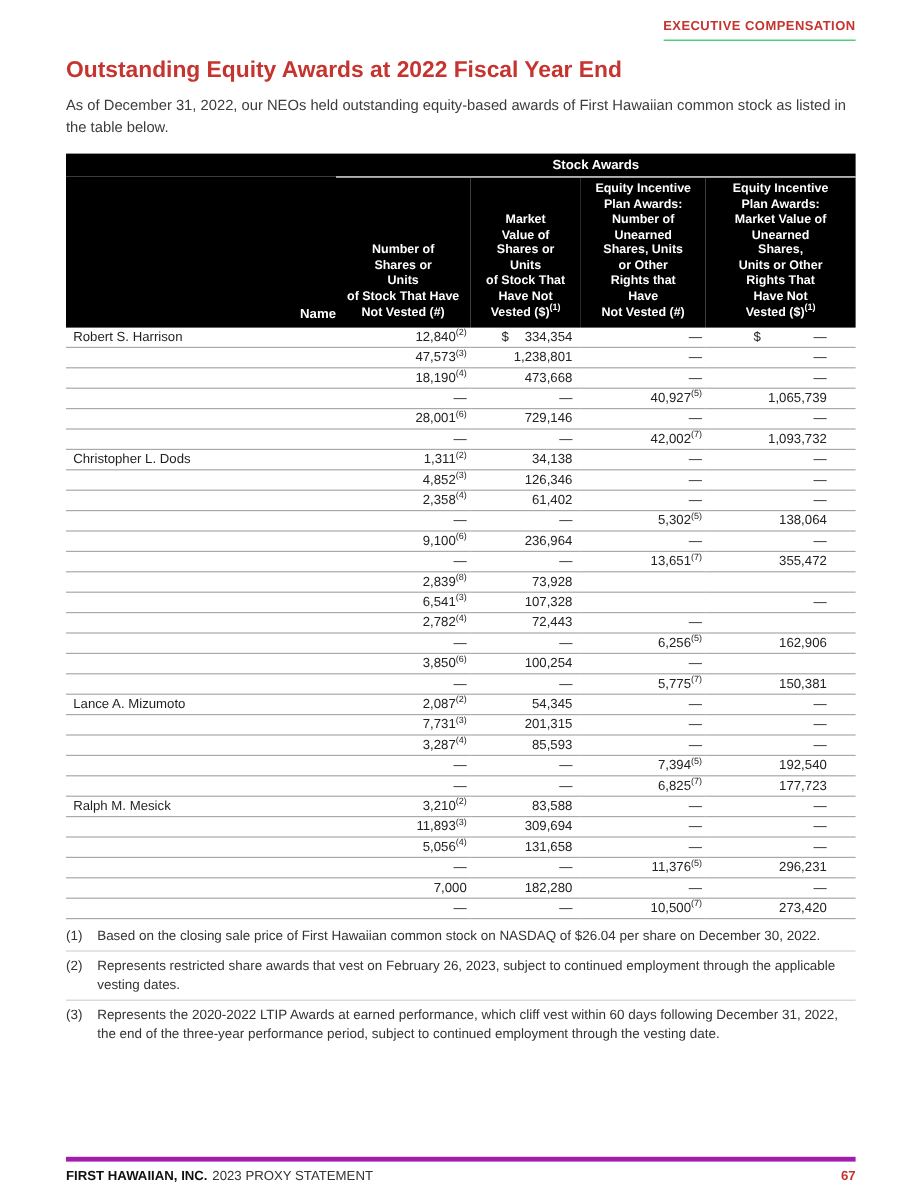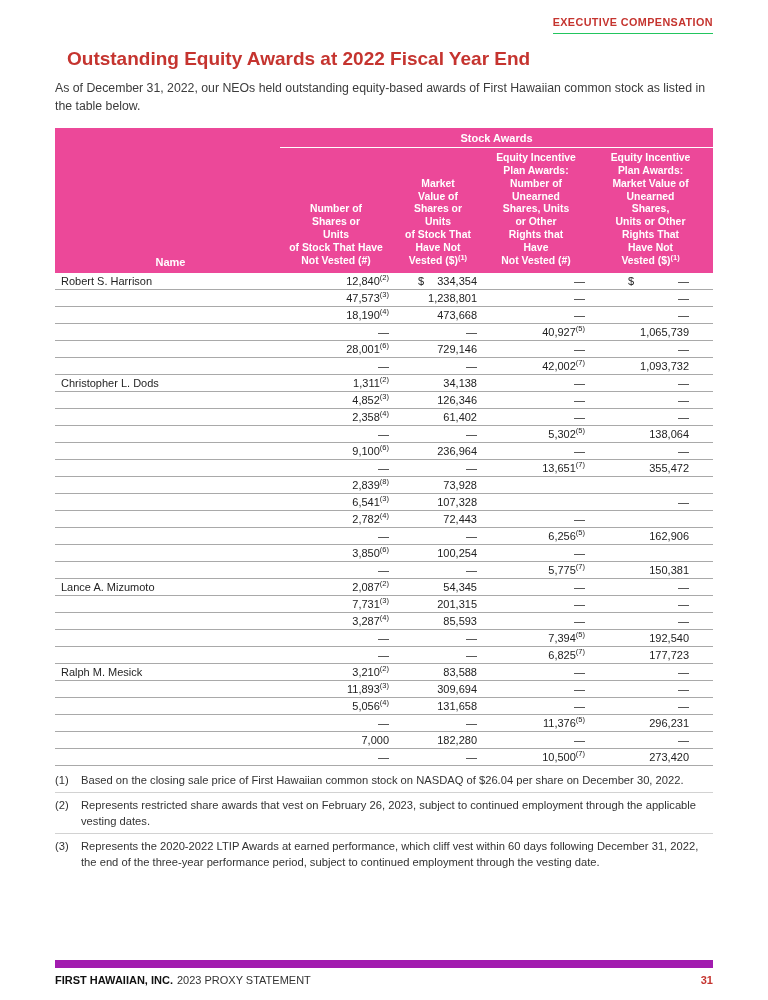--- a/index.html
+++ b/index.html
@@ -11,27 +11,27 @@
   }
   .page { padding:16px 55px 0 55px; }
 
   .section-label-wrap { display:flex; justify-content:flex-end; }
   .section-label {
     font-size:10.8px; font-weight:bold; color:#C5342F;
     letter-spacing:0.4px; padding-bottom:5px;
     border-bottom:1px solid #22c55e;
   }
 
-  .doc-title { margin:14px 0 0 12px; font-size:19px; font-weight:bold; color:#C5342F; }
+  .doc-title { margin:14px 0 0 0; font-size:19px; font-weight:bold; color:#C5342F; }
   .intro { margin:10px 0 4px 0; font-size:12.3px; line-height:1.46; color:#3c3c3c; }
 
   table { border-collapse:collapse; table-layout:fixed; width:658px; margin-top:12px; }
-  thead th { background:#ec4899; color:#fff; font-weight:bold; }
+  thead th { background:#000000; color:#fff; font-weight:bold; }
   th.group-th { font-size:11px; text-align:center; padding:4px 0 3px; border-bottom:1px solid #fff; }
-  th.name-th { font-size:11px; text-align:center; vertical-align:bottom; padding:0 0 5px 6px; }
+  th.name-th { font-size:11px; text-align:right; vertical-align:bottom; padding:0 0 5px 6px; }
   th.col-th { font-size:10.4px; line-height:1.24; text-align:center; vertical-align:bottom; padding:4px 1px 5px; }
 
   tbody td { border-bottom:1px solid #a9a9a9; font-size:11px; padding:2px 4px; color:#222; }
   td.name { text-align:left; padding-left:6px; color:#1f1f1f; }
   td.num { text-align:right; }
   td.c1 { padding-right:3px; }
   td.c2 { padding-right:7px; }
   td.c3 { padding-right:3px; }
   td.c4 { padding-right:24px; }
   sup { font-size:7.5px; vertical-align:super; line-height:0; }
@@ -40,21 +40,21 @@
   td.c4 .dwrap { padding-left:36px; }
 
   .footnotes { width:658px; margin-top:2px; }
   .footnote { display:flex; padding:5px 0 4px; font-size:11.2px; line-height:1.38; color:#333; }
   .footnote + .footnote { border-top:1px solid #d2d2d2; }
   .fn-label { flex:0 0 26px; }
   .fn-text { flex:1; }
 
   .footer {
     position:absolute; left:55px; right:55px; bottom:14px;
-    border-top:8px solid #a21caf; padding-top:6px;
+    border-top:4px solid #a21caf; padding-top:6px;
     display:flex; justify-content:space-between; align-items:baseline;
   }
   .footer-left { font-size:11px; color:#222; }
   .brand { font-weight:bold; color:#111; margin-right:4px; }
   .doc-name { color:#333; }
   .page-num { font-size:11px; font-weight:bold; color:#C5342F; }
 </style>
 </head>
 <body>
 
@@ -320,14 +320,14 @@
         <span class="fn-text">Represents the 2020-2022 LTIP Awards at earned performance, which cliff vest within 60 days following December 31, 2022, the end of the three-year performance period, subject to continued employment through the vesting date.</span>
       </div>
     </div>
 
 </div>
 
 <div class="footer">
   <div class="footer-left">
     <span class="brand">FIRST HAWAIIAN, INC.</span><span class="doc-name">2023 PROXY STATEMENT</span>
   </div>
-  <div class="page-num">31</div>
+  <div class="page-num">67</div>
 </div>
 
 </body></html>

